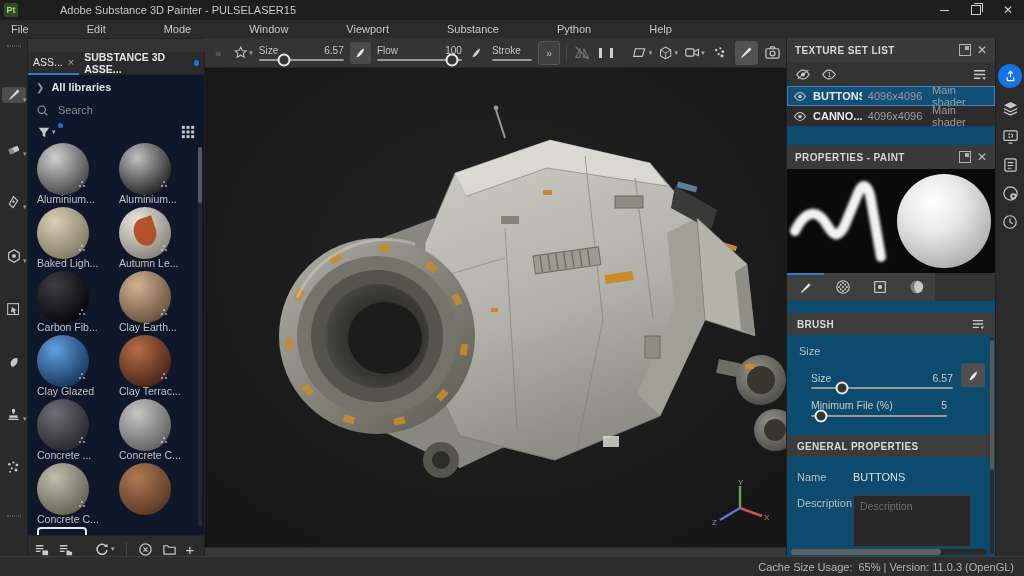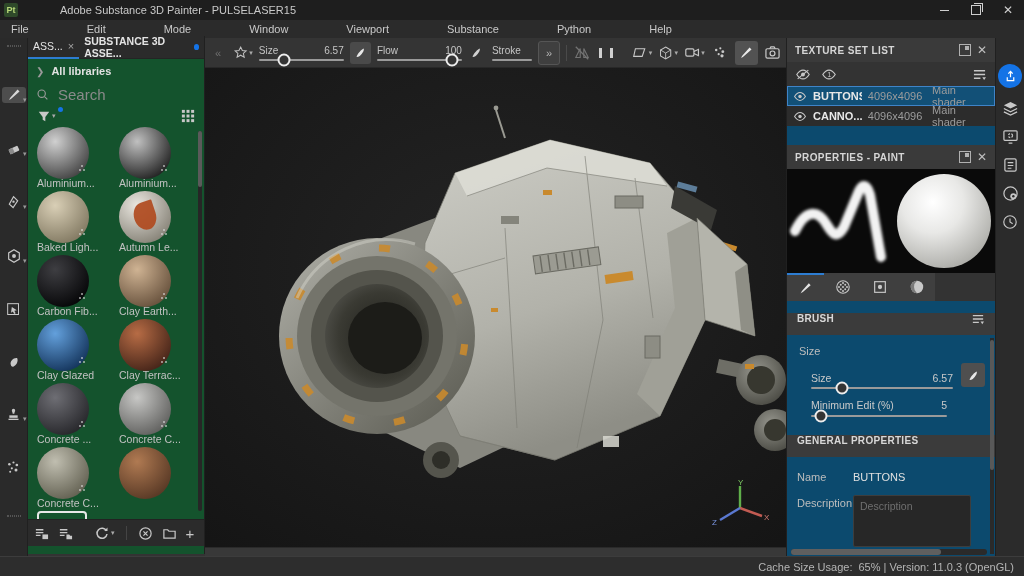--- a/index.html
+++ b/index.html
@@ -28,33 +28,33 @@
 
   
   .tool-rail{left:0;top:38px;width:28px;height:518px;background:#2a2a2a;border-right:1px solid #202020;
              display:flex;flex-direction:column;align-items:center;padding-top:4px;box-sizing:border-box;}
   .rail-handle{width:14px;height:4px;margin:3px 0;border-top:1px dotted #555;border-bottom:1px dotted #555;}
   .tool-btn{width:24px;height:24px;margin:1px 0;border-radius:3px;display:flex;align-items:center;justify-content:center;position:relative;}
   .tool-btn.active{background:#4d4d4d;}
   .tool-chev{position:absolute;right:-1px;bottom:-1px;font-size:7px;color:#999;}
 
   
-  .assets{left:28px;top:36px;width:177px;height:518px;background:#14532d;border-right:1px solid #202020;box-sizing:border-box;}
+  .assets{left:28px;top:52px;width:177px;height:518px;background:#0f172a;border-right:1px solid #202020;box-sizing:border-box;}
   .assets-tabs{height:22px;display:flex;align-items:center;background:#2b2b2b;border-bottom:1px solid #242424;}
   .atab{display:flex;align-items:center;height:22px;padding:0 5px;position:relative;}
   .atab.active{border-bottom:2px solid #2d7dd2;}
   .atab-label{color:#e4e4e4;font-size:10.5px;}
   .atab .close-x{margin-left:5px;color:#a5a5a5;font-size:11px;}
   .atab.bold .atab-label{font-weight:bold;}
   .blue-dot{width:6px;height:6px;border-radius:50%;background:#1473e6;margin-left:4px;}
   .breadcrumb{height:24px;display:flex;align-items:center;padding-left:8px;gap:7px;}
   .crumb-chev{color:#9a9a9a;font-size:10px;}
   .crumb-label{font-weight:bold;color:#e2e2e2;}
   .searchrow{height:22px;display:flex;align-items:center;padding:0 8px;gap:7px;}
-  .searchrow input{background:transparent;border:none;outline:none;color:#bdbdbd;font-size:15px;width:110px;font-family:inherit;}
+  .searchrow input{background:transparent;border:none;outline:none;color:#bdbdbd;font-size:11px;width:110px;font-family:inherit;}
   .searchrow input::placeholder{color:#8a8a8a;}
   .filterrow{height:22px;display:flex;align-items:center;padding:0 9px;}
   .funnel-wrap{position:relative;}
   .funnel-dot{position:absolute;right:-7px;top:-2px;width:5px;height:5px;border-radius:50%;background:#1473e6;}
   .grid-ico{margin-left:auto;}
   .asset-grid{position:relative;height:392px;overflow:hidden;display:grid;grid-template-columns:82px 82px;
               justify-content:start;padding-left:6px;grid-auto-rows:64px;row-gap:0;}
   .asset-cell{display:flex;flex-direction:column;align-items:flex-start;padding-left:3px;}
   .sphere{position:relative;width:52px;height:52px;border-radius:50%;overflow:hidden;}
   .leaf{position:absolute;left:15px;top:11px;width:22px;height:28px;border-radius:60% 5% 60% 60%;transform:rotate(-18deg);opacity:.92;}
@@ -104,21 +104,21 @@
   .ts-name{font-weight:bold;color:#e8e8e8;width:52px;white-space:nowrap;overflow:hidden;}
   .ts-res{color:#9c9c9c;width:62px;}
   .ts-shader{color:#9c9c9c;}
   .props-preview{height:104px;display:flex;background:#000;}
   .stroke-prev,.sphere-prev{width:50%;height:104px;position:relative;background:#0a0a0a;}
   .mat-sphere{position:absolute;left:6px;top:5px;width:94px;height:94px;border-radius:50%;
       background:radial-gradient(circle at 38% 30%,#ffffff 0%,#e8e8e6 35%,#b9b9b5 70%,#8e8e8a 100%);}
   .props-tabs{height:28px;display:flex;background:#333;}
   .ptab{width:37px;height:28px;display:flex;align-items:center;justify-content:center;background:#3f3f3f;}
   .ptab.active{border-top:2px solid #2d7dd2;box-sizing:border-box;}
-  .section-bar{height:22px;background:#3b3b3b;display:flex;align-items:flex-start;padding:0 10px;margin-top:12px;}
+  .section-bar{height:22px;background:#3b3b3b;display:flex;align-items:center;padding:0 10px;margin-top:12px;}
   .section-title{font-weight:bold;font-size:10px;letter-spacing:.3px;color:#d8d8d8;margin-right:auto;}
   .group-label{color:#bdbdbd;margin:10px 0 4px 12px;}
   .prop-slider{margin:6px 16px 0 24px;}
   .prop-slider .slider-top{font-size:10.5px;color:#c9c9c9;}
   .size-row{display:flex;align-items:flex-end;gap:8px;margin-right:10px;}
   .brush-tip-btn{width:24px;height:24px;background:#4f4f4f;border-radius:3px;display:flex;align-items:center;justify-content:center;margin-bottom:2px;}
   .kv-row{display:flex;margin:12px 0 0 10px;}
   .kv-label{width:56px;color:#bdbdbd;padding-top:2px;}
   .kv-value{color:#e0e0e0;padding-top:2px;}
   .desc-area{width:118px;height:52px;background:#272727;border:1px solid #3d3d3d;border-radius:2px;color:#d0d0d0;
@@ -746,21 +746,21 @@
         </span>
         <span class="brush-tip-btn">
           <svg width="13" height="13" viewBox="0 0 16 16">
               <path d="M3 13C5 9 9 4 12 3c1 3-3 8-6 10-1 .7-2.4.7-3 0z" fill="#e8e8e8"></path>
             </svg>
         </span>
       </div>
 
       <div class="prop-slider" style="margin-top:10px;margin-right:48px">
         <span class="slider-top">
-            <span>Minimum Edit (%)</span>
+            <span>Minimum File (%)</span>
             <span>5</span>
           </span>
         <span class="track" style="display:block;margin-top:4px">
             <span class="handle" style="left:7%"></span>
           </span>
       </div>
 
       <div class="section-bar" style="margin-top:18px">
         <span class="section-title">GENERAL PROPERTIES</span>
       </div>

